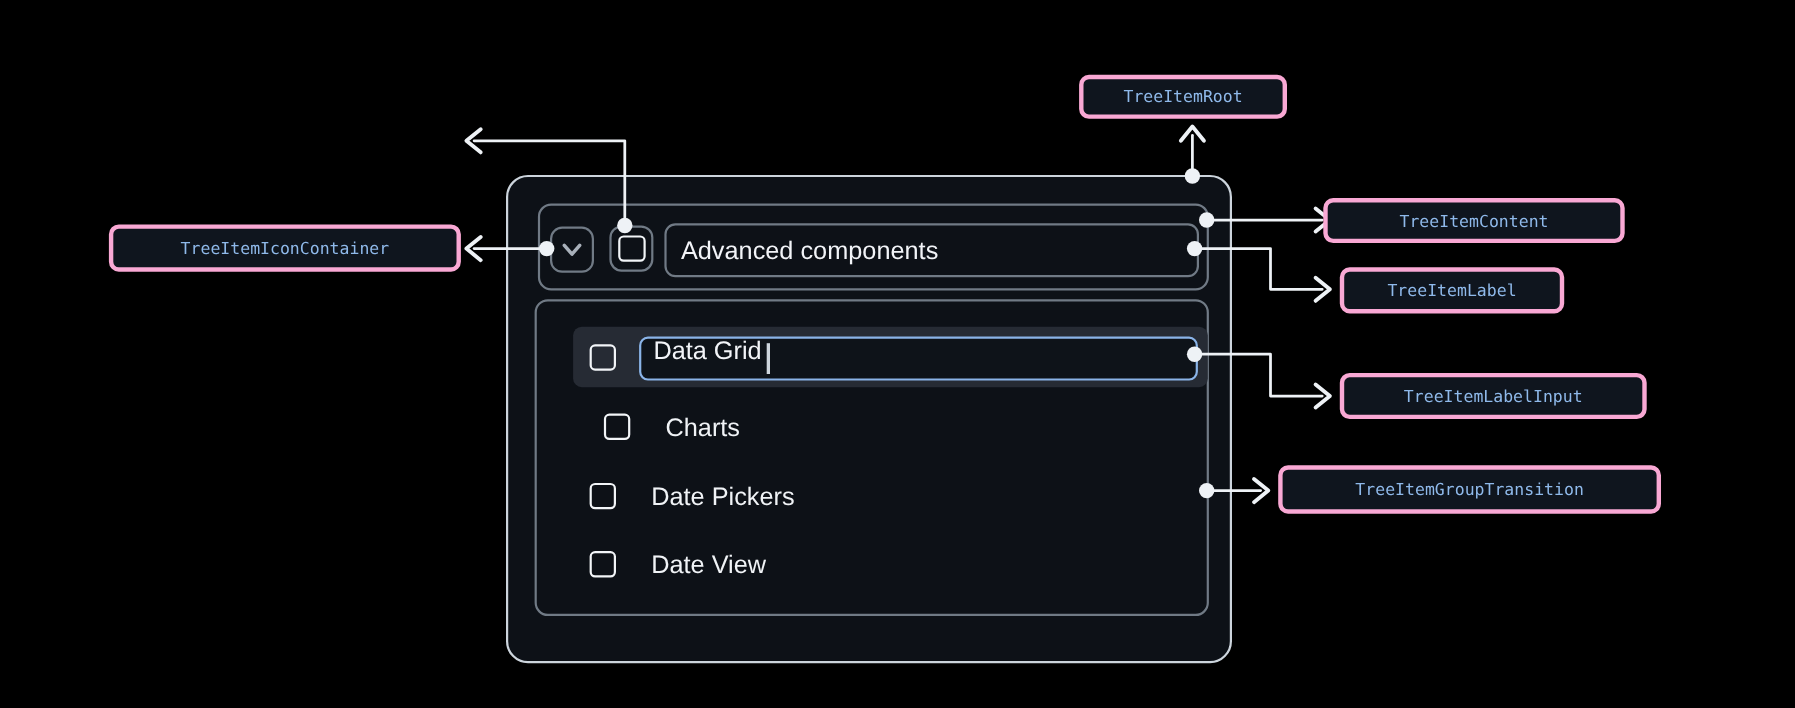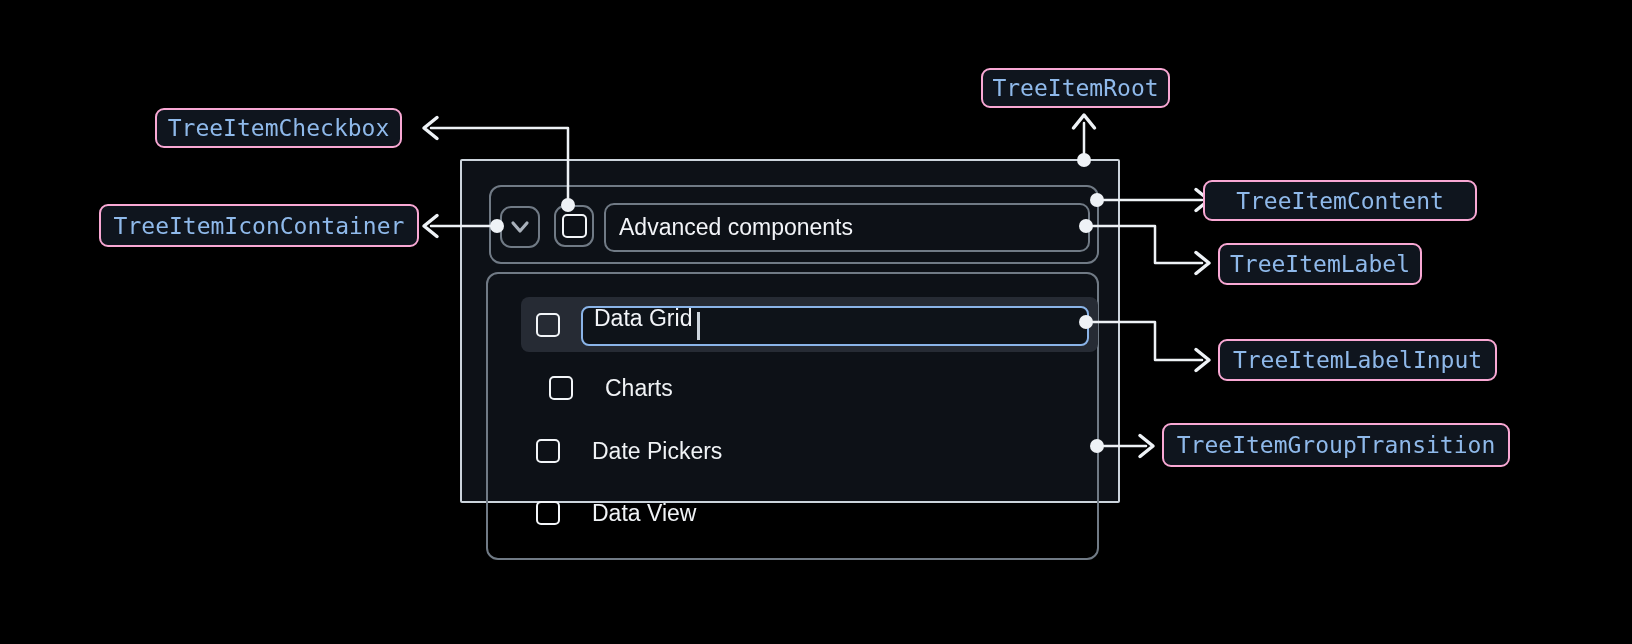--- a/index.html
+++ b/index.html
@@ -1,22 +1,22 @@
 <!DOCTYPE html>
 <html><head>
 <meta charset="utf-8">
 <style>
   html,body{margin:0;padding:0;background:#000;}
   body{width:1632px;height:644px;position:relative;overflow:hidden;
        font-family:"Liberation Sans",sans-serif;}
   .stage{position:absolute;inset:0;}
 
   
-  .tree-root{position:absolute;left:460px;top:159px;width:660px;height:344px;
-    box-sizing:border-box;background:#0d1117;border:2px solid #ccd4dc;border-radius:2px;}
+  .tree-root{position:absolute;left:460px;top:159px;width:660px;height:444px;
+    box-sizing:border-box;background:#0d1117;border:2px solid #ccd4dc;border-radius:20px;}
   .content{position:absolute;left:27px;top:24px;width:610px;height:79px;
     box-sizing:border-box;border:2px solid #707a85;border-radius:12px;}
   .icon-box{position:absolute;left:9px;top:19px;width:40px;height:42px;
     box-sizing:border-box;border:2px solid #707a85;border-radius:11px;
     display:flex;align-items:center;justify-content:center;}
   .cbx-box{position:absolute;left:63px;top:18px;width:40px;height:42px;
     box-sizing:border-box;border:2px solid #707a85;border-radius:11px;
     display:flex;align-items:center;justify-content:center;}
   .cb{box-sizing:border-box;width:25px;height:24px;border:2.5px solid #f2f5f8;
     border-radius:5px;background:transparent;}
@@ -32,22 +32,22 @@
     box-sizing:border-box;background:#0e1319;border:2px solid #8ab4e8;border-radius:8px;
     color:#f2f4f8;font-size:23px;font-family:"Liberation Sans",sans-serif;
     padding:0 0 15px 11px;outline:none;}
   .caret{position:absolute;left:176px;top:15px;width:3px;height:28px;background:#cdd5dd;}
   .item{position:absolute;left:48px;height:26px;display:flex;align-items:center;gap:32px;}
   .item .cb{width:24px;height:24px;flex:0 0 auto;}
   .item-label{color:#f0f3f6;font-size:23px;white-space:nowrap;}
 
   
   .badge{position:absolute;box-sizing:border-box;background:#0f151e;
-    border:2px solid #f9a8d4;border-radius:9px;color:#8fb9ea;
-    font-family:"DejaVu Sans Mono","Liberation Mono",monospace;font-size:23px;
+    border:4px solid #f9a8d4;border-radius:9px;color:#8fb9ea;
+    font-family:"DejaVu Sans Mono","Liberation Mono",monospace;font-size:15px;
     display:flex;align-items:center;justify-content:center;white-space:nowrap;}
   .b-iconcontainer{left:81px;top:204px;width:320px;height:43px;margin-left:18px;}
   .b-checkbox{left:155px;top:108px;width:247px;height:40px;}
   .b-root{left:981px;top:68px;width:189px;height:40px;}
   .b-content{left:1203px;top:180px;width:274px;height:41px;}
   .b-label{left:1218px;top:243px;width:204px;height:42px;}
   .b-labelinput{left:1218px;top:339px;width:279px;height:42px;}
   .b-grouptransition{left:1162px;top:423px;width:348px;height:44px;}
 
   svg.connectors{position:absolute;left:0;top:0;pointer-events:none;}
@@ -86,21 +86,21 @@
         <span class="item-label">Charts</span>
       </div>
 
       <div class="item" style="top:164px;text-align:right;">
         <span class="cb"></span>
         <span class="item-label">Date Pickers</span>
       </div>
 
       <div class="item" style="top:226px;">
         <span class="cb"></span>
-        <span class="item-label">Data View</span>
+        <span class="item-label">Date View</span>
       </div>
 
     </div>
   </div>
 
   <svg class="connectors" width="1632" height="644" viewBox="0 0 1632 644">
     <g fill="none" stroke="#eef2f6" stroke-width="2.5" stroke-linecap="round" stroke-linejoin="round">
       <path d="M568,203 V128 H431"></path>
       <path d="M497,226 H431"></path>
       <path d="M1084,160 V123"></path>
@@ -122,21 +122,20 @@
       <circle cx="568" cy="205" r="7"></circle>
       <circle cx="497" cy="226" r="7"></circle>
       <circle cx="1084" cy="160" r="7"></circle>
       <circle cx="1097" cy="200" r="7"></circle>
       <circle cx="1086" cy="226" r="7"></circle>
       <circle cx="1086" cy="322" r="7"></circle>
       <circle cx="1097" cy="446" r="7"></circle>
     </g>
   </svg>
 
-  <div class="badge b-checkbox">TreeItemCheckbox</div>
   <div class="badge b-iconcontainer">TreeItemIconContainer</div>
   <div class="badge b-root">TreeItemRoot</div>
   <div class="badge b-content">TreeItemContent</div>
   <div class="badge b-label">TreeItemLabel</div>
   <div class="badge b-labelinput">TreeItemLabelInput</div>
   <div class="badge b-grouptransition">TreeItemGroupTransition</div>
 
 </div>
 
 </body></html>

